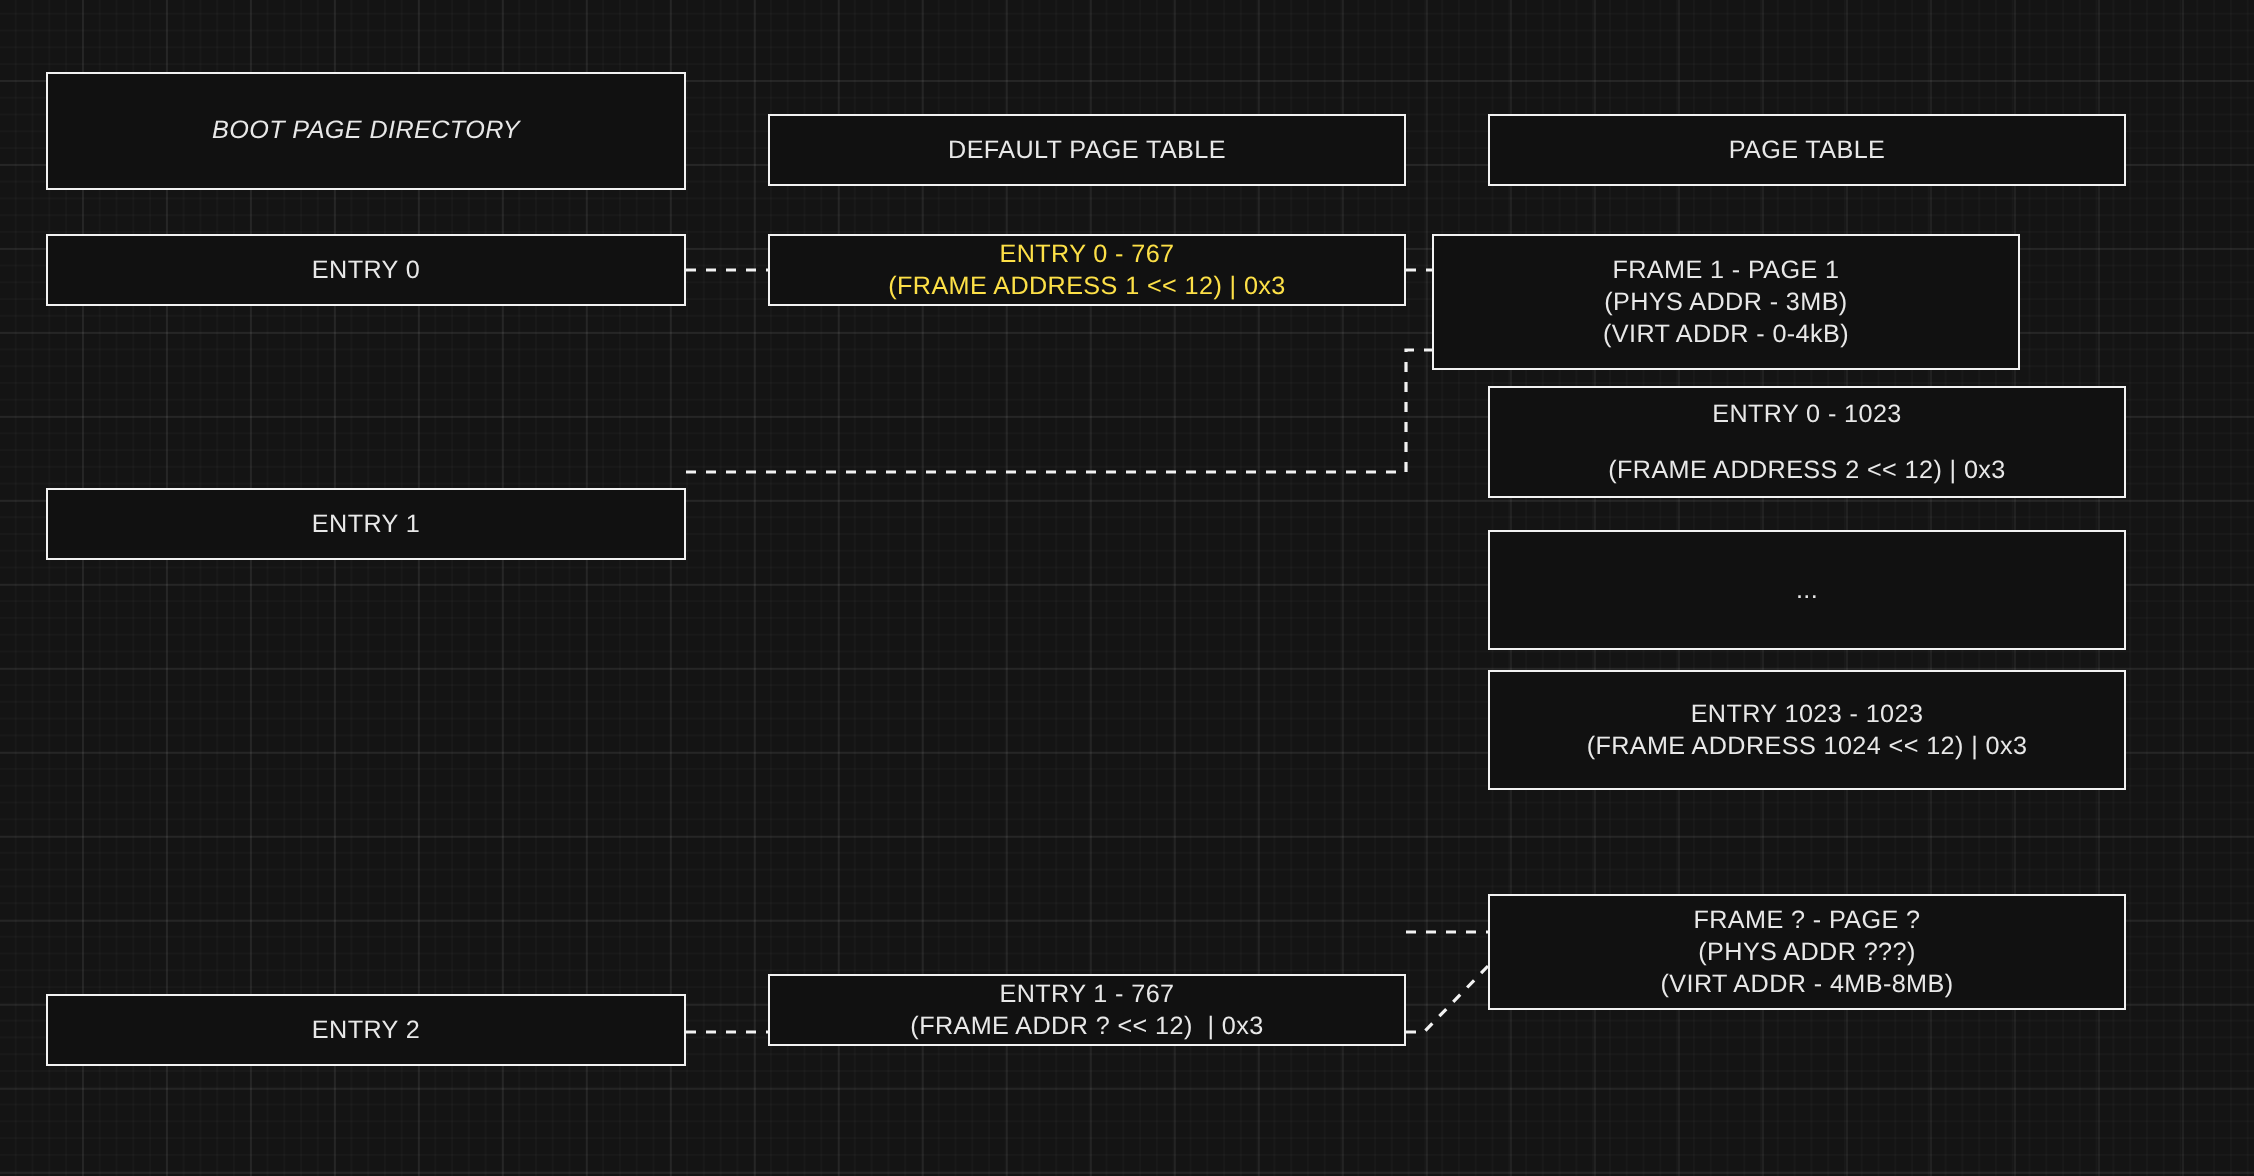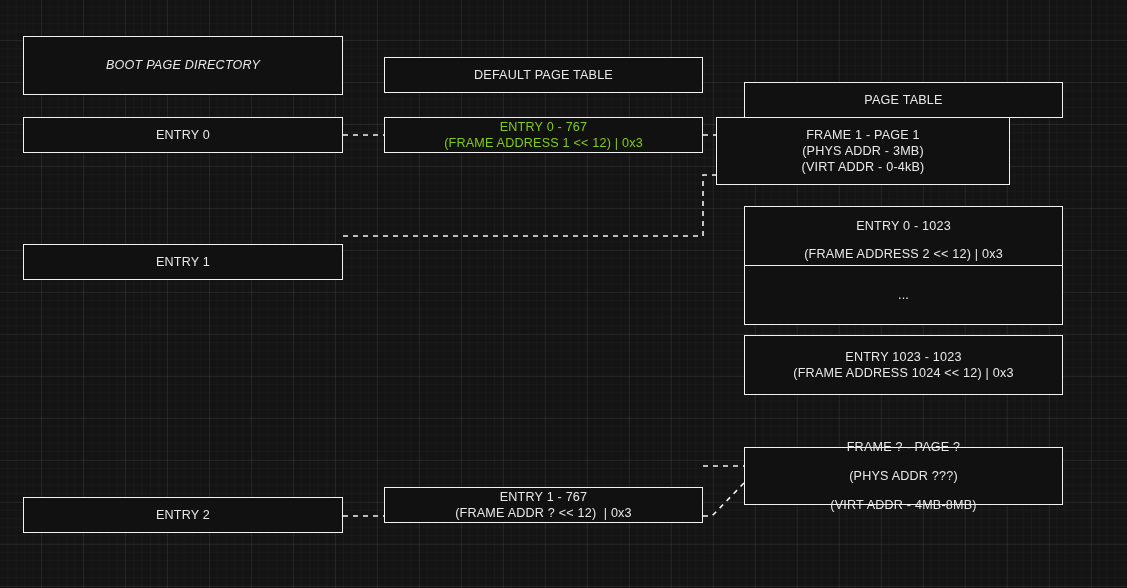--- a/index.html
+++ b/index.html
@@ -68,21 +68,21 @@
       <polyline points="703,135 744,135" fill="none" stroke="#f2f2f2" stroke-width="1.6" stroke-dasharray="5 5"></polyline>
       <polyline points="343,236 703,236 703,175 744,175" fill="none" stroke="#f2f2f2" stroke-width="1.6" stroke-dasharray="5 5"></polyline>
       <polyline points="703,466 744,466" fill="none" stroke="#f2f2f2" stroke-width="1.6" stroke-dasharray="5 5"></polyline>
       <polyline points="343,516 712,516 744,483" fill="none" stroke="#f2f2f2" stroke-width="1.6" stroke-dasharray="5 5"></polyline>
     </svg>
 <div class="node" style="left: 23px; top: 36px; width: 320px; height: 59px; border-color: rgb(242, 242, 242); background: rgb(17, 17, 17); color: rgb(232, 232, 232); font-style: italic;"><span class="line">BOOT PAGE DIRECTORY</span></div>
     <div class="node" style="left: 23px; top: 117px; width: 320px; height: 36px; border-color: rgb(242, 242, 242); background: rgb(17, 17, 17); color: rgb(232, 232, 232);"><span class="line">ENTRY 0</span></div>
     <div class="node" style="left: 23px; top: 217px; width: 320px; height: 36px; border-color: rgb(242, 242, 242); background: rgb(17, 17, 17); color: rgb(232, 232, 232); margin-top: 27px;"><span class="line">ENTRY 1</span></div>
     <div class="node" style="left: 23px; top: 497px; width: 320px; height: 36px; border-color: rgb(242, 242, 242); background: rgb(17, 17, 17); color: rgb(232, 232, 232); justify-content: center;"><span class="line">ENTRY 2</span></div>
     <div class="node" style="left: 384px; top: 57px; width: 319px; height: 36px; border-color: rgb(242, 242, 242); background: rgb(17, 17, 17); color: rgb(232, 232, 232);"><span class="line">DEFAULT PAGE TABLE</span></div>
-    <div class="node" style="left: 384px; top: 117px; width: 319px; height: 36px; border-color: rgb(242, 242, 242); background: rgb(17, 17, 17); color: #84cc16;"><span class="line">ENTRY 0 - 767</span><span class="line">(FRAME ADDRESS 1 &lt;&lt; 12) | 0x3</span></div>
+    <div class="node" style="left: 384px; top: 117px; width: 319px; height: 36px; border-color: rgb(242, 242, 242); background: rgb(17, 17, 17); color: #fde047;"><span class="line">ENTRY 0 - 767</span><span class="line">(FRAME ADDRESS 1 &lt;&lt; 12) | 0x3</span></div>
     <div class="node" style="left: 384px; top: 447px; width: 319px; height: 36px; border-color: rgb(242, 242, 242); background: rgb(17, 17, 17); color: rgb(232, 232, 232); margin-top: 40px;"><span class="line">ENTRY 1 - 767</span><span class="line">(FRAME ADDR ? &lt;&lt; 12)  | 0x3</span></div>
-    <div class="node" style="left: 744px; top: 57px; width: 319px; height: 36px; border-color: rgb(242, 242, 242); background: rgb(17, 17, 17); color: rgb(232, 232, 232); margin-top: 25px;"><span class="line">PAGE TABLE</span></div>
+    <div class="node" style="left: 744px; top: 57px; width: 319px; height: 36px; border-color: rgb(242, 242, 242); background: rgb(17, 17, 17); color: rgb(232, 232, 232);"><span class="line">PAGE TABLE</span></div>
     <div class="node" style="left: 716px; top: 117px; width: 294px; height: 68px; border-color: rgb(242, 242, 242); background: rgb(17, 17, 17); color: rgb(232, 232, 232);"><span class="line">FRAME 1 - PAGE 1</span><span class="line">(PHYS ADDR - 3MB)</span><span class="line">(VIRT ADDR - 0-4kB)</span></div>
-    <div class="node" style="left: 744px; top: 206px; width: 319px; height: 68px; border-color: rgb(242, 242, 242); background: rgb(17, 17, 17); color: rgb(232, 232, 232);"><span class="line">ENTRY 0 - 1023</span><span class="line gap">(FRAME ADDRESS 2 &lt;&lt; 12) | 0x3</span></div>
+    <div class="node" style="left: 744px; top: 193px; width: 319px; height: 56px; border-color: rgb(242, 242, 242); background: rgb(17, 17, 17); color: rgb(232, 232, 232);"><span class="line">ENTRY 0 - 1023</span><span class="line gap">(FRAME ADDRESS 2 &lt;&lt; 12) | 0x3</span></div>
     <div class="node" style="left: 744px; top: 265px; width: 319px; height: 60px; border-color: rgb(242, 242, 242); background: rgb(17, 17, 17); color: rgb(232, 232, 232);"><span class="line">...</span></div>
     <div class="node" style="left: 744px; top: 335px; width: 319px; height: 60px; border-color: rgb(242, 242, 242); background: rgb(17, 17, 17); color: rgb(232, 232, 232);"><span class="line">ENTRY 1023 - 1023</span><span class="line">(FRAME ADDRESS 1024 &lt;&lt; 12) | 0x3</span></div>
-    <div class="node" style="left: 744px; top: 447px; width: 319px; height: 58px; border-color: rgb(242, 242, 242); background: rgb(17, 17, 17); color: rgb(232, 232, 232); gap: 13px;"><span class="line">FRAME ? - PAGE ?</span><span class="line">(PHYS ADDR ???)</span><span class="line">(VIRT ADDR - 4MB-8MB)</span></div>
+    <div class="node" style="left: 744px; top: 447px; width: 319px; height: 58px; border-color: rgb(242, 242, 242); background: rgb(17, 17, 17); color: rgb(232, 232, 232);"><span class="line">FRAME ? - PAGE ?</span><span class="line">(PHYS ADDR ???)</span><span class="line">(VIRT ADDR - 4MB-8MB)</span></div>
   </div>
 
 </body></html>

